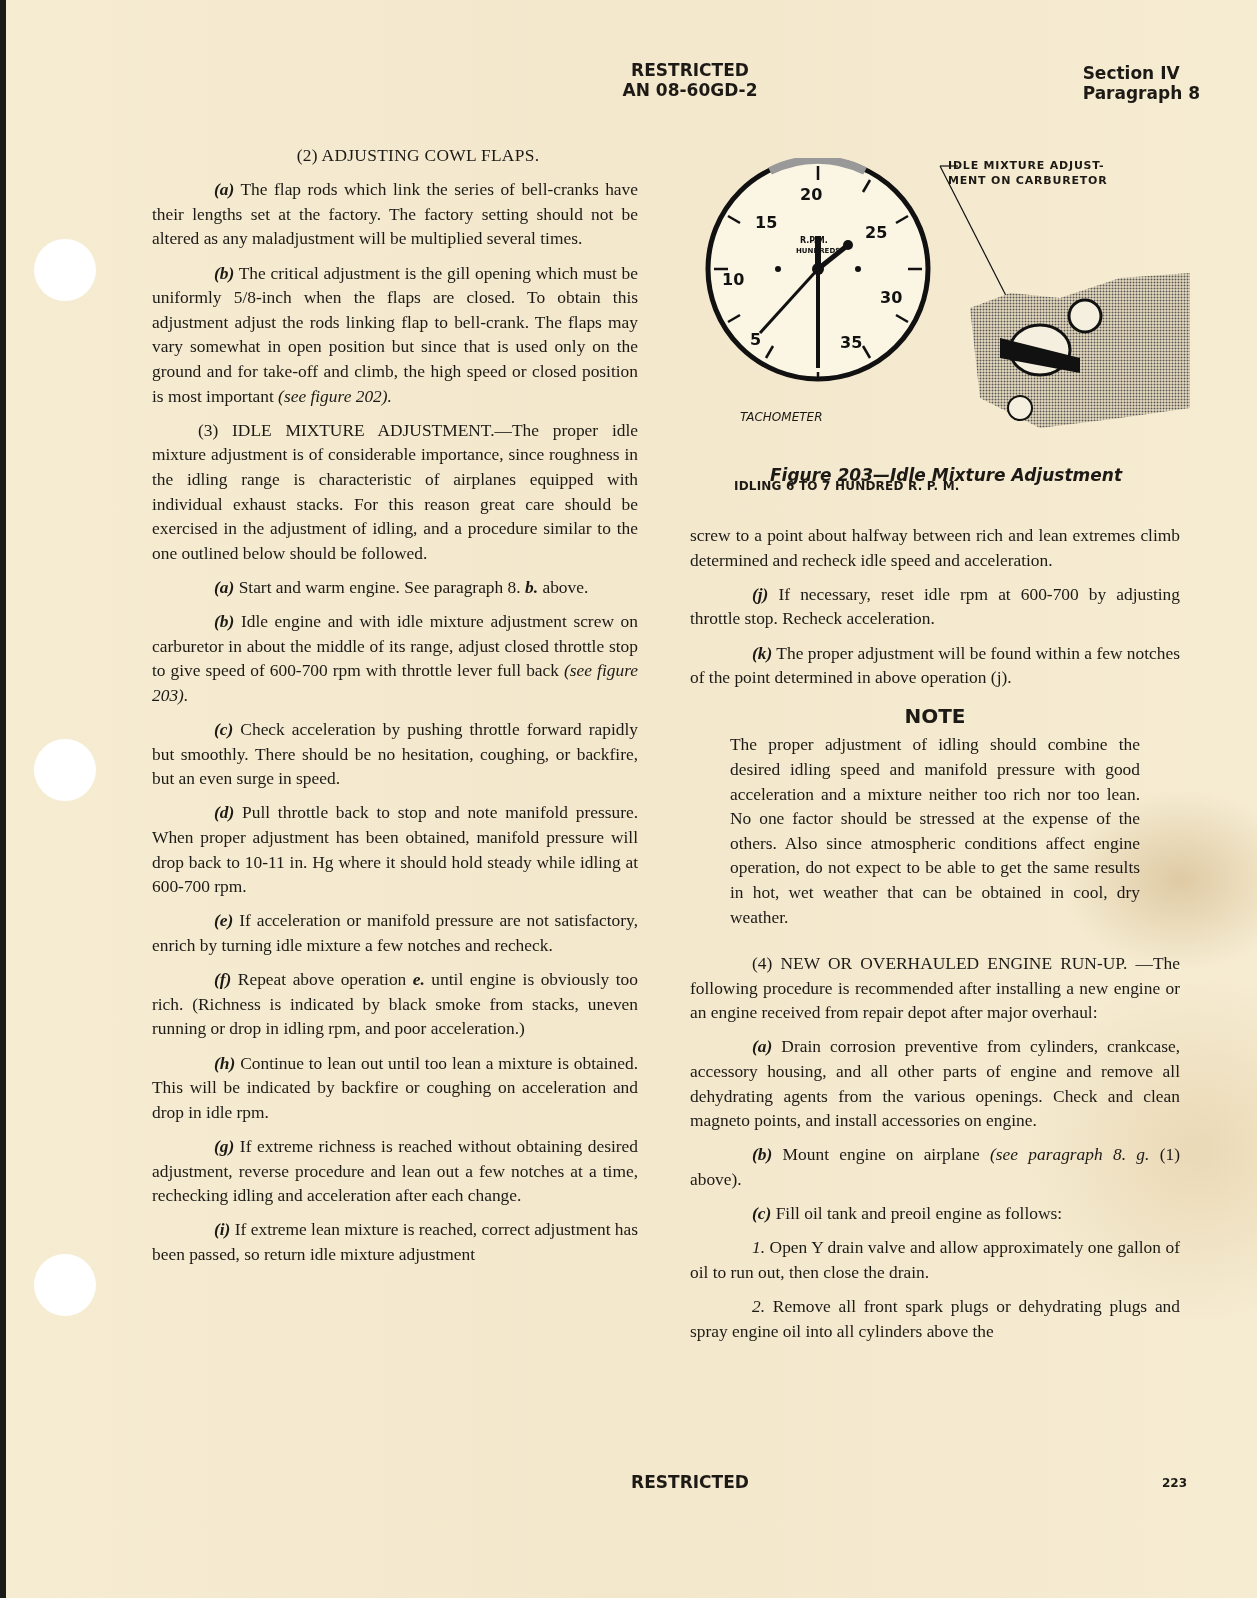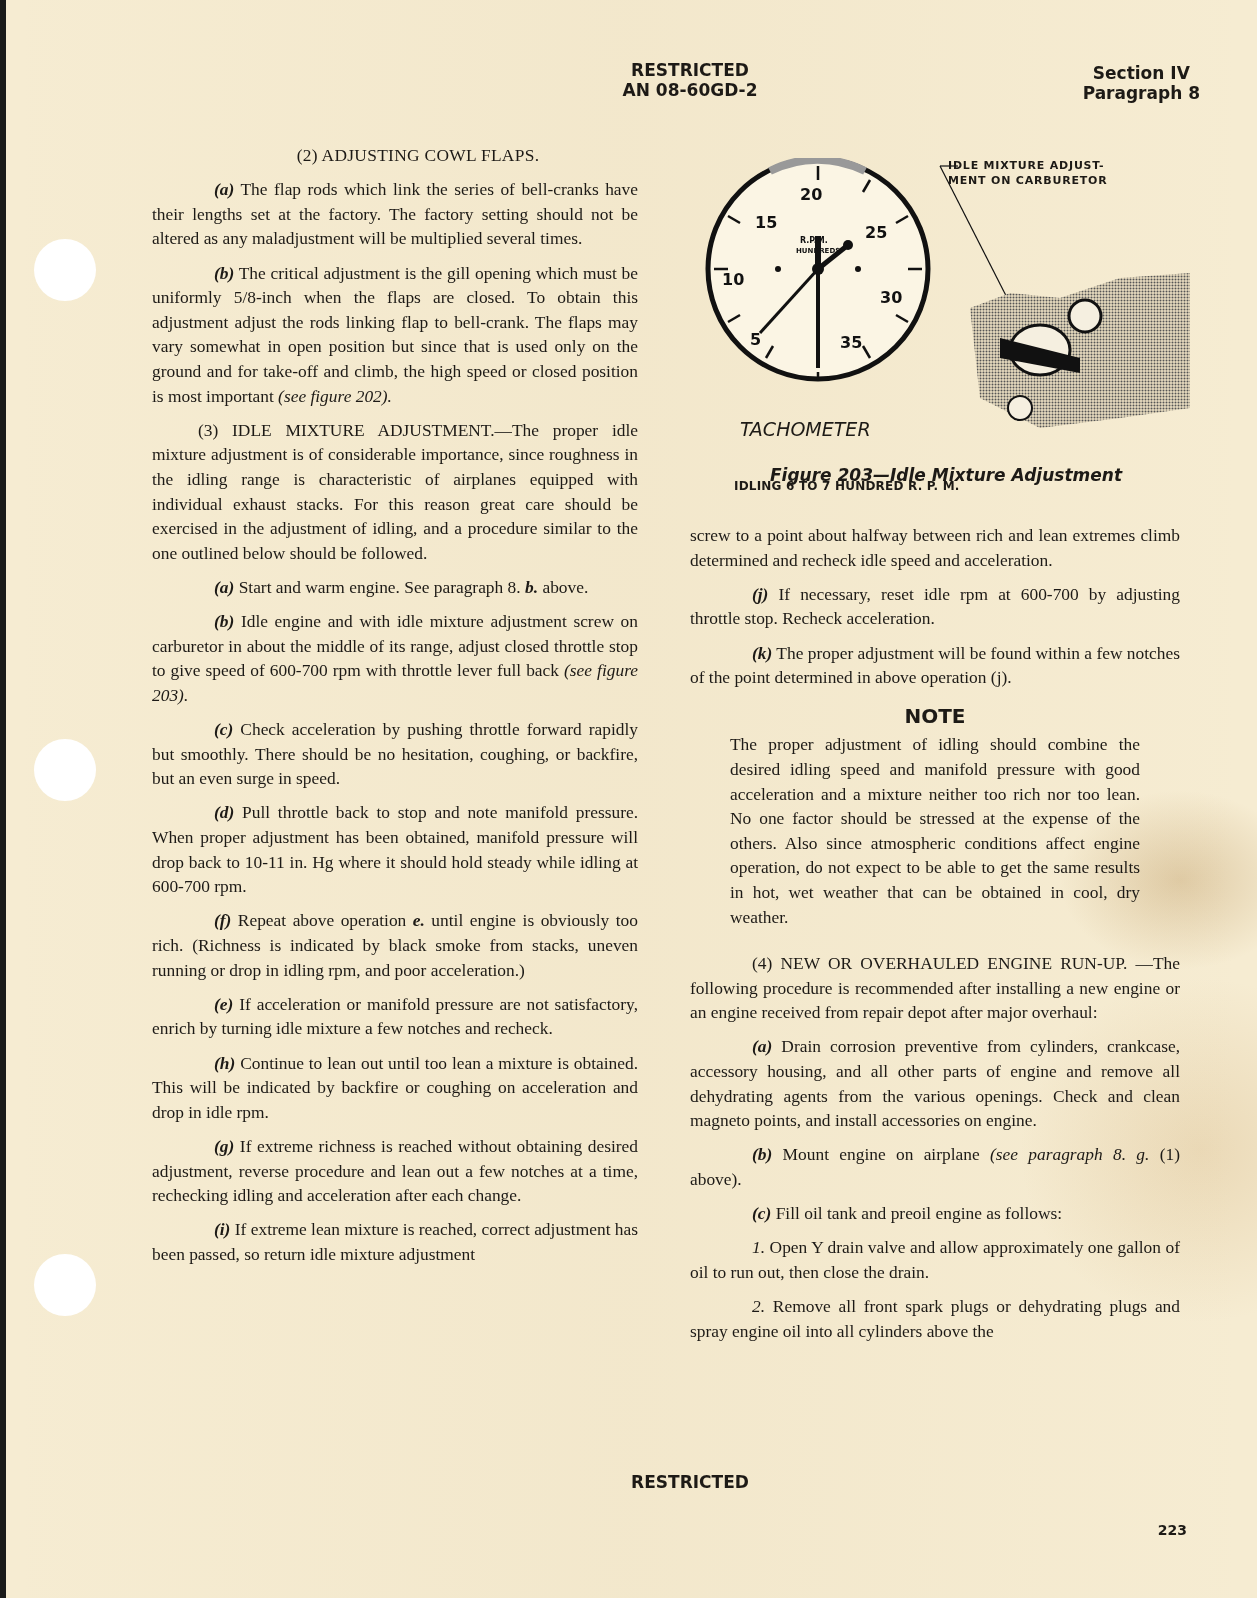--- a/index.html
+++ b/index.html
@@ -10,41 +10,41 @@
       linear-gradient(90deg, rgba(0,0,0,0) 0, rgba(180,150,90,0.05) 50%, rgba(0,0,0,0) 100%),
       radial-gradient(ellipse at 1180px 880px, rgba(180,140,80,0.35) 0, rgba(180,140,80,0) 120px),
       radial-gradient(ellipse at 1200px 1150px, rgba(200,160,100,0.25) 0, rgba(200,160,100,0) 180px);
     font-family: "Liberation Serif", "DejaVu Serif", serif;
     color: #1d1a16;
   }
   .edge { position: absolute; left: 0; top: 0; width: 6px; height: 100%; background: #1a1a1a; }
   .hole { position: absolute; left: 34px; width: 62px; height: 62px; border-radius: 50%; background: #ffffff; }
   .hdr-center { position: absolute; left: 560px; top: 60px; width: 260px; text-align: center;
     font-family: "DejaVu Sans", sans-serif; font-weight: bold; font-size: 17px; line-height: 20px; }
-  .hdr-right { position: absolute; right: 57px; top: 63px; text-align: center;
+  .hdr-right { position: absolute; right: 57px; top: 63px; text-align: left;
     font-family: "DejaVu Sans", sans-serif; font-weight: bold; font-size: 17px; line-height: 20px; }
   .col { position: absolute; font-size: 17.4px; line-height: 24.6px; text-align: justify; }
   .col-left { left: 152px; top: 143px; width: 486px; }
   .col-right { left: 690px; top: 523px; width: 490px; }
   .col p { margin: 0 0 9.6px 0; }
   .heading { text-indent: 46px; text-align: center; letter-spacing: 0.3px; }
   .ind { text-indent: 62px; }
   .ind2 { text-indent: 62px; }
   .lbl { font-style: italic; font-weight: bold; }
   .it { font-style: italic; }
   .note-title { text-align: center; font-family: "DejaVu Sans", sans-serif; font-weight: bold; font-size: 20px; margin: 14px 0 4px 0 !important; }
   .note-body { margin: 0 40px 22px 40px !important; }
   .figure { position: absolute; left: 700px; top: 158px; width: 490px; height: 345px; }
   .callout { position: absolute; left: 248px; top: 0; font-family: "DejaVu Sans", sans-serif; font-weight: bold; font-size: 11px; line-height: 15px; letter-spacing: 0.8px; }
-  .tach-title { position: absolute; left: 40px; top: 252px; font-family: "DejaVu Sans", sans-serif; font-style: italic; font-size: 19px; margin-top: 8px; }
+  .tach-title { position: absolute; left: 40px; top: 252px; font-family: "DejaVu Sans", sans-serif; font-style: italic; font-size: 12px; }
   .tach-sub { position: absolute; left: 34px; top: 273px; font-family: "DejaVu Sans", sans-serif; font-weight: bold; font-size: 12px; letter-spacing: 0.2px; margin-top: 48px; }
   .fig-caption { position: absolute; left: 770px; top: 465px; font-family: "DejaVu Sans", sans-serif; font-weight: bold; font-style: italic; font-size: 17px; }
   .ftr-center { position: absolute; left: 560px; top: 1472px; width: 260px; text-align: center;
     font-family: "DejaVu Sans", sans-serif; font-weight: bold; font-size: 17px; }
-  .ftr-right { position: absolute; right: 70px; top: 1476px; font-family: "DejaVu Sans", sans-serif; font-weight: bold; font-size: 14px; margin-top: 46px; }
+  .ftr-right { position: absolute; right: 70px; top: 1476px; font-family: "DejaVu Sans", sans-serif; font-weight: bold; font-size: 12px; }
 </style>
 </head>
 <body>
 
 <div class="edge"></div>
 <div class="hole" style="top:239px"></div>
 <div class="hole" style="top:739px"></div>
 <div class="hole" style="top:1254px"></div>
 
 <div class="hdr-center">
@@ -58,22 +58,22 @@
 
 <div class="col col-left">
   <p class="heading">(2) ADJUSTING COWL FLAPS.</p>
   <p class="ind"><span class="lbl">(a)</span> <span>The flap rods which link the series of bell-cranks have their lengths set at the factory. The factory setting should not be altered as any maladjustment will be multiplied several times.</span></p>
   <p class="ind"><span class="lbl">(b)</span> <span>The critical adjustment is the gill opening which must be uniformly 5/8-inch when the flaps are closed. To obtain this adjustment adjust the rods linking flap to bell-crank. The flaps may vary somewhat in open position but since that is used only on the ground and for take-off and climb, the high speed or closed position is most important</span> <span class="it">(see figure 202).</span></p>
   <p class="ind" style="text-indent:46px"><span>(3) IDLE MIXTURE ADJUSTMENT.</span><span>—The proper idle mixture adjustment is of considerable importance, since roughness in the idling range is characteristic of airplanes equipped with individual exhaust stacks. For this reason great care should be exercised in the adjustment of idling, and a procedure similar to the one outlined below should be followed.</span></p>
   <p class="ind"><span class="lbl">(a)</span> <span>Start and warm engine. See paragraph 8.</span> <span class="lbl">b.</span> <span>above.</span></p>
   <p class="ind"><span class="lbl">(b)</span> <span>Idle engine and with idle mixture adjustment screw on carburetor in about the middle of its range, adjust closed throttle stop to give speed of 600-700 rpm with throttle lever full back</span> <span class="it">(see figure 203).</span></p>
   <p class="ind"><span class="lbl">(c)</span> <span>Check acceleration by pushing throttle forward rapidly but smoothly. There should be no hesitation, coughing, or backfire, but an even surge in speed.</span></p>
   <p class="ind"><span class="lbl">(d)</span> <span>Pull throttle back to stop and note manifold pressure. When proper adjustment has been obtained, manifold pressure will drop back to 10-11 in. Hg where it should hold steady while idling at 600-700 rpm.</span></p>
+  <p class="ind"><span class="lbl">(e)</span> <span>If acceleration or manifold pressure are not satisfactory, enrich by turning idle mixture a few notches and recheck.</span></p>
   <p class="ind"><span class="lbl">(f)</span> <span>Repeat above operation</span> <span class="lbl">e.</span> <span>until engine is obviously too rich. (Richness is indicated by black smoke from stacks, uneven running or drop in idling rpm, and poor acceleration.)</span></p>
-  <p class="ind"><span class="lbl">(e)</span> <span>If acceleration or manifold pressure are not satisfactory, enrich by turning idle mixture a few notches and recheck.</span></p>
   <p class="ind"><span class="lbl">(h)</span> <span>Continue to lean out until too lean a mixture is obtained. This will be indicated by backfire or coughing on acceleration and drop in idle rpm.</span></p>
   <p class="ind"><span class="lbl">(g)</span> <span>If extreme richness is reached without obtaining desired adjustment, reverse procedure and lean out a few notches at a time, rechecking idling and acceleration after each change.</span></p>
   <p class="ind"><span class="lbl">(i)</span> <span>If extreme lean mixture is reached, correct adjustment has been passed, so return idle mixture adjustment</span></p>
 </div>
 
 <div class="figure">
   <svg width="490" height="300" viewBox="0 0 490 300">
     <defs>
       <pattern id="dots" width="3" height="3" patternUnits="userSpaceOnUse">
         <rect width="3" height="3" fill="#e8dcc0"></rect>

